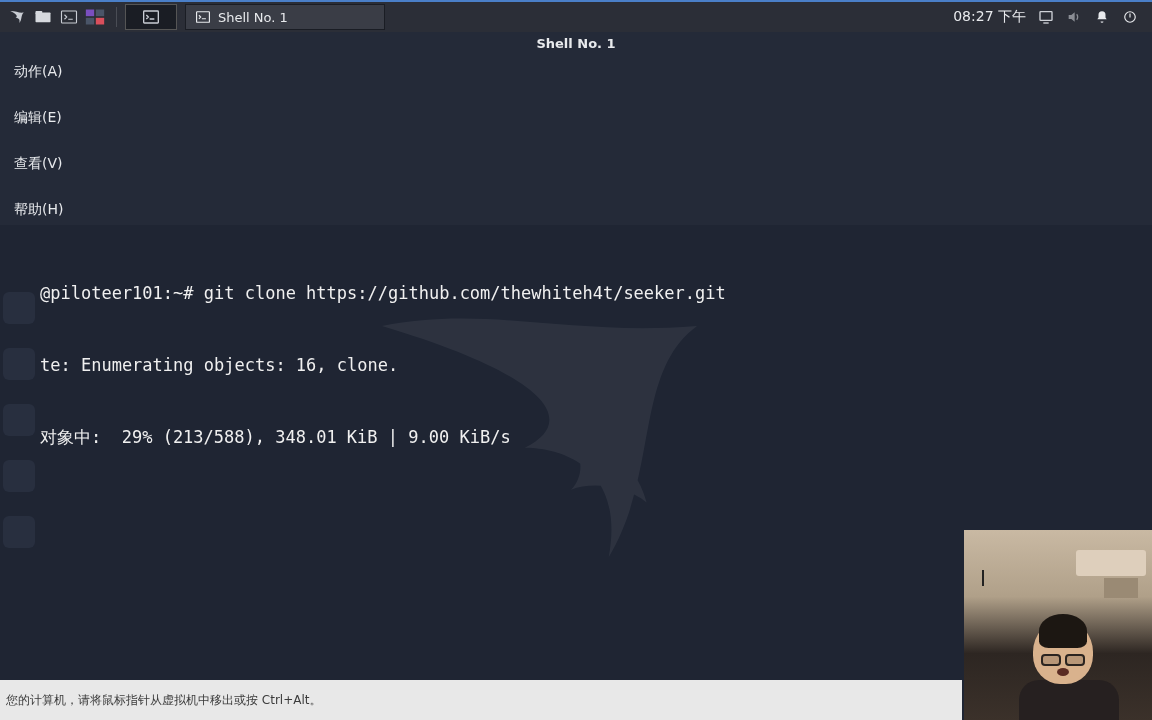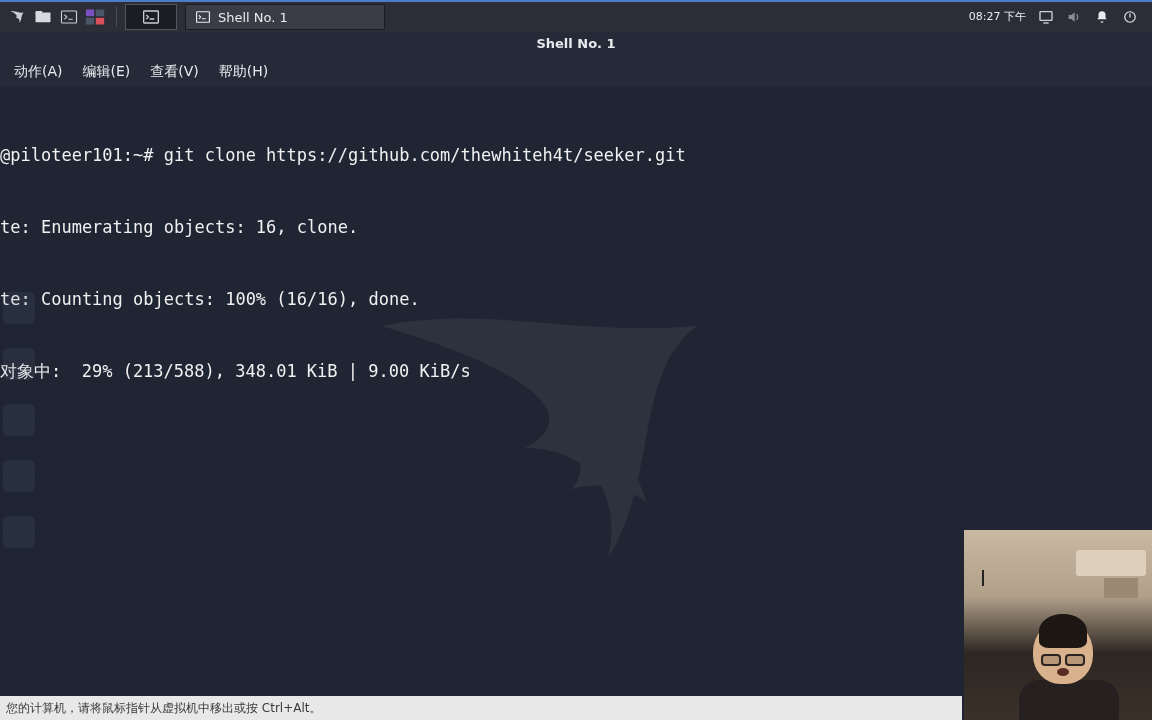--- a/index.html
+++ b/index.html
@@ -43,25 +43,25 @@
   border: 1px solid #1a1d24;
   display: flex; align-items: center;
   padding: 0 10px;
   gap: 8px;
   color: #e8eaed;
   font-size: 13px;
   min-width: 200px;
 }
 .taskbar-right {
   margin-left: auto;
-  display: flex; 
+  display: flex; align-items: center;
   gap: 12px;
   padding-right: 10px;
   color: #e8eaed;
-  font-size: 11px;
+  font-size: 14px;
 }
 .tray-icon { width: 16px; height: 16px; color: #cfd2d8; display:flex;align-items:center;justify-content:center;}
 
 
 .terminal-window {
   position: absolute;
   left: 0; top: 32px;
   right: 0;
   bottom: 0;
   background: #1f2533;
@@ -70,52 +70,54 @@
 .term-title {
   text-align: center;
   font-size: 13px;
   padding: 4px 0 6px;
   font-weight: bold;
   color: #e8eaed;
   background: #242a38;
 }
 .term-menu {
   display: flex;
-  gap: 20px;
+  gap: 28px;
   padding: 6px 14px;
   font-size: 14px;
   color: #e8eaed;
   background: #242a38;
+  flex-direction: column;
 }
 .term-menu span { cursor: default; }
 .term-body {
   padding: 8px 0 0 0;
   font-family: "DejaVu Sans Mono", monospace;
   font-size: 17px;
   line-height: 24px;
   color: #f0f0f0;
   white-space: pre;
   position: relative;
+  margin-left: 40px;
 }
 .term-line { padding-left: 0; }
 
 
 .dragon {
   position: absolute;
   left: 340px; top: 210px;
   width: 420px; height: 420px;
   opacity: 0.06;
   pointer-events: none;
 }
 
 
 .vm-hint {
   position: absolute;
   left: 0; bottom: 0; right: 190px;
-  height: 24px;
+  height: 40px;
   background: #e8e8e8;
   color: #3b3b3b;
   font-size: 12px;
   padding: 8px 6px;
   display:flex; align-items:center;
   overflow:hidden;
 }
 
 
 .webcam {
@@ -230,21 +232,20 @@
     <span>帮助(H)</span>
   </div>
 
   <svg class="dragon" viewBox="0 0 200 200">
     <path fill="#ffffff" d="M20 40c50-10 90 5 150 0-30 22-18 70-42 110 8-44-24-52-40-52 28-14 6-36-68-58z M110 96c14 0 30 6 36 28-10-8-26-10-36-6 6-6 6-16 0-22z"></path>
   </svg>
 
   <div class="term-body">
     <div class="term-line">@piloteer101:~# git clone https://github.com/thewhiteh4t/seeker.git</div>
     <div class="term-line">te: Enumerating objects: 16, clone.</div>
-    <div class="term-line">te: Counting objects: 100% (16/16), done.</div>
     <div class="term-line">对象中:  29% (213/588), 348.01 KiB | 9.00 KiB/s</div>
   </div>
 
   <div class="desk-icons">
     <div class="desk-icon"></div>
     <div class="desk-icon"></div>
     <div class="desk-icon"></div>
     <div class="desk-icon"></div>
     <div class="desk-icon"></div>
   </div>

